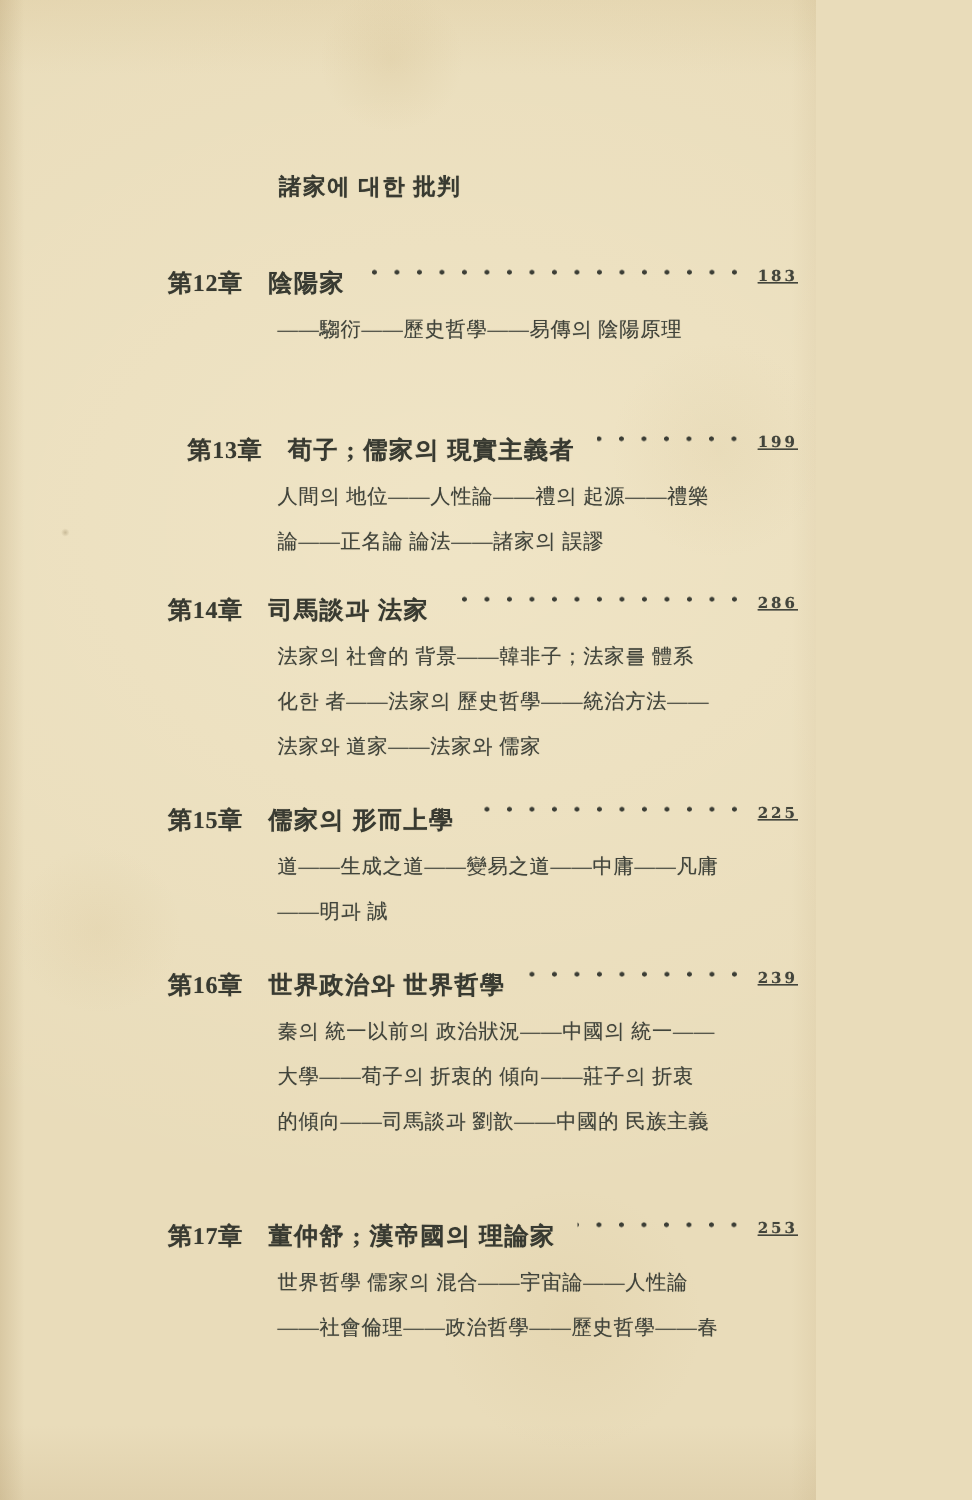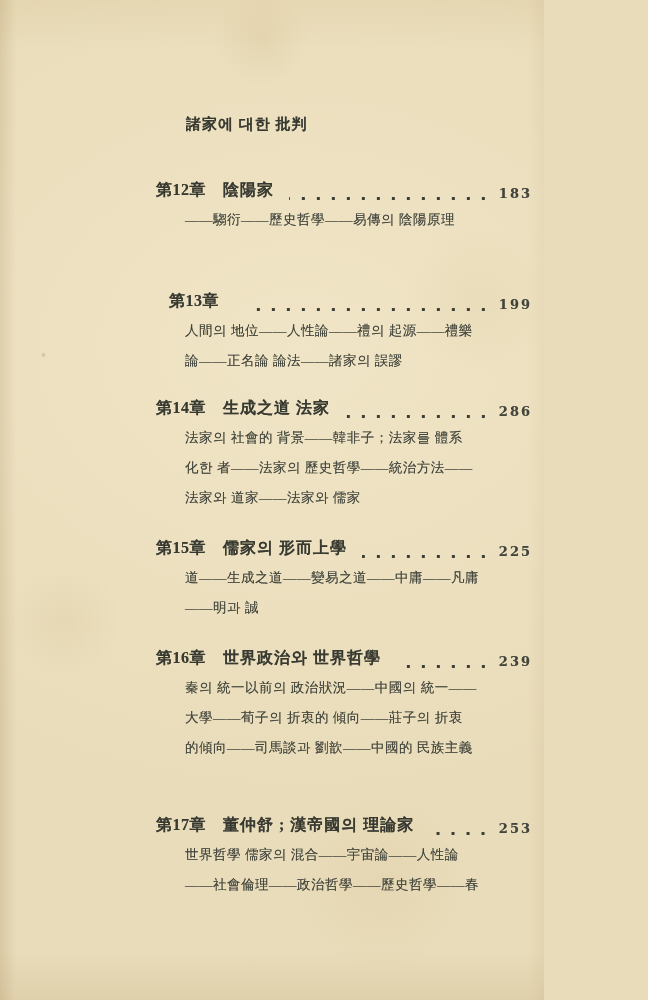--- a/index.html
+++ b/index.html
@@ -38,48 +38,48 @@
     white-space: nowrap;
     text-shadow: 0 0 0.5px rgba(56,58,49,0.55);
   }
   .chapter {
     position: absolute;
     left: 112px;
     width: 420px;
   }
   .ch-line {
     display: flex;
-    align-items: flex-end;
+    align-items: flex-start;
     height: 22px;
     font-size: 16px;
     font-weight: 600;
     color: #383a31;
     white-space: nowrap;
     text-shadow: 0 0 0.5px rgba(56,58,49,0.55);
-    margin-left: 44px;
   }
   .ch-line.indent { padding-left: 13px; }
   .ch-no { margin-right: 17px; letter-spacing: 0.5px; }
   .ch-title { letter-spacing: 1px; }
   .leader {
     flex: 1;
     height: 5px;
     margin-left: 15px;
     margin-right: 8px;
     background-image: radial-gradient(circle, #3c3e36 1.4px, rgba(60,62,54,0) 1.8px);
     background-size: 15px 5px;
     background-position: right center;
     background-repeat: repeat-x;
   }
   .page-num {
     font-family: "DejaVu Serif", serif;
-    font-size: 13px;
+    font-size: 10px;
     letter-spacing: 2px;
     color: #43453c;
     text-shadow: 0 0 0.5px rgba(67,69,60,0.5);
+    text-decoration: underline;
   }
   .topics {
     margin-left: 73px;
     margin-top: 4px;
   }
   .topic-line {
     height: 30px;
     line-height: 30px;
     font-size: 13.5px;
     letter-spacing: 0.5px;
@@ -110,33 +110,34 @@
       <span class="page-num">183</span>
     </div>
     <div class="topics">
       <div class="topic-line">——騶衍——歷史哲學——易傳의 陰陽原理</div>
     </div>
   </div>
 
   <div class="chapter" id="ch13">
     <div class="ch-line indent">
       <span class="ch-no">第13章</span>
+      <span class="ch-title">荀子 ; 儒家의 現實主義者</span>
       <span class="leader"></span>
       <span class="page-num">199</span>
     </div>
     <div class="topics">
       <div class="topic-line">人間의 地位——人性論——禮의 起源——禮樂</div>
       <div class="topic-line">論——正名論 論法——諸家의 誤謬</div>
     </div>
   </div>
 
   <div class="chapter" id="ch14">
     <div class="ch-line">
       <span class="ch-no">第14章</span>
-      <span class="ch-title">生成之道 法家</span>
+      <span class="ch-title">司馬談과 法家</span>
       <span class="leader"></span>
       <span class="page-num">286</span>
     </div>
     <div class="topics">
       <div class="topic-line">法家의 社會的 背景——韓非子；法家를 體系</div>
       <div class="topic-line">化한 者——法家의 歷史哲學——統治方法——</div>
       <div class="topic-line">法家와 道家——法家와 儒家</div>
     </div>
   </div>
 

